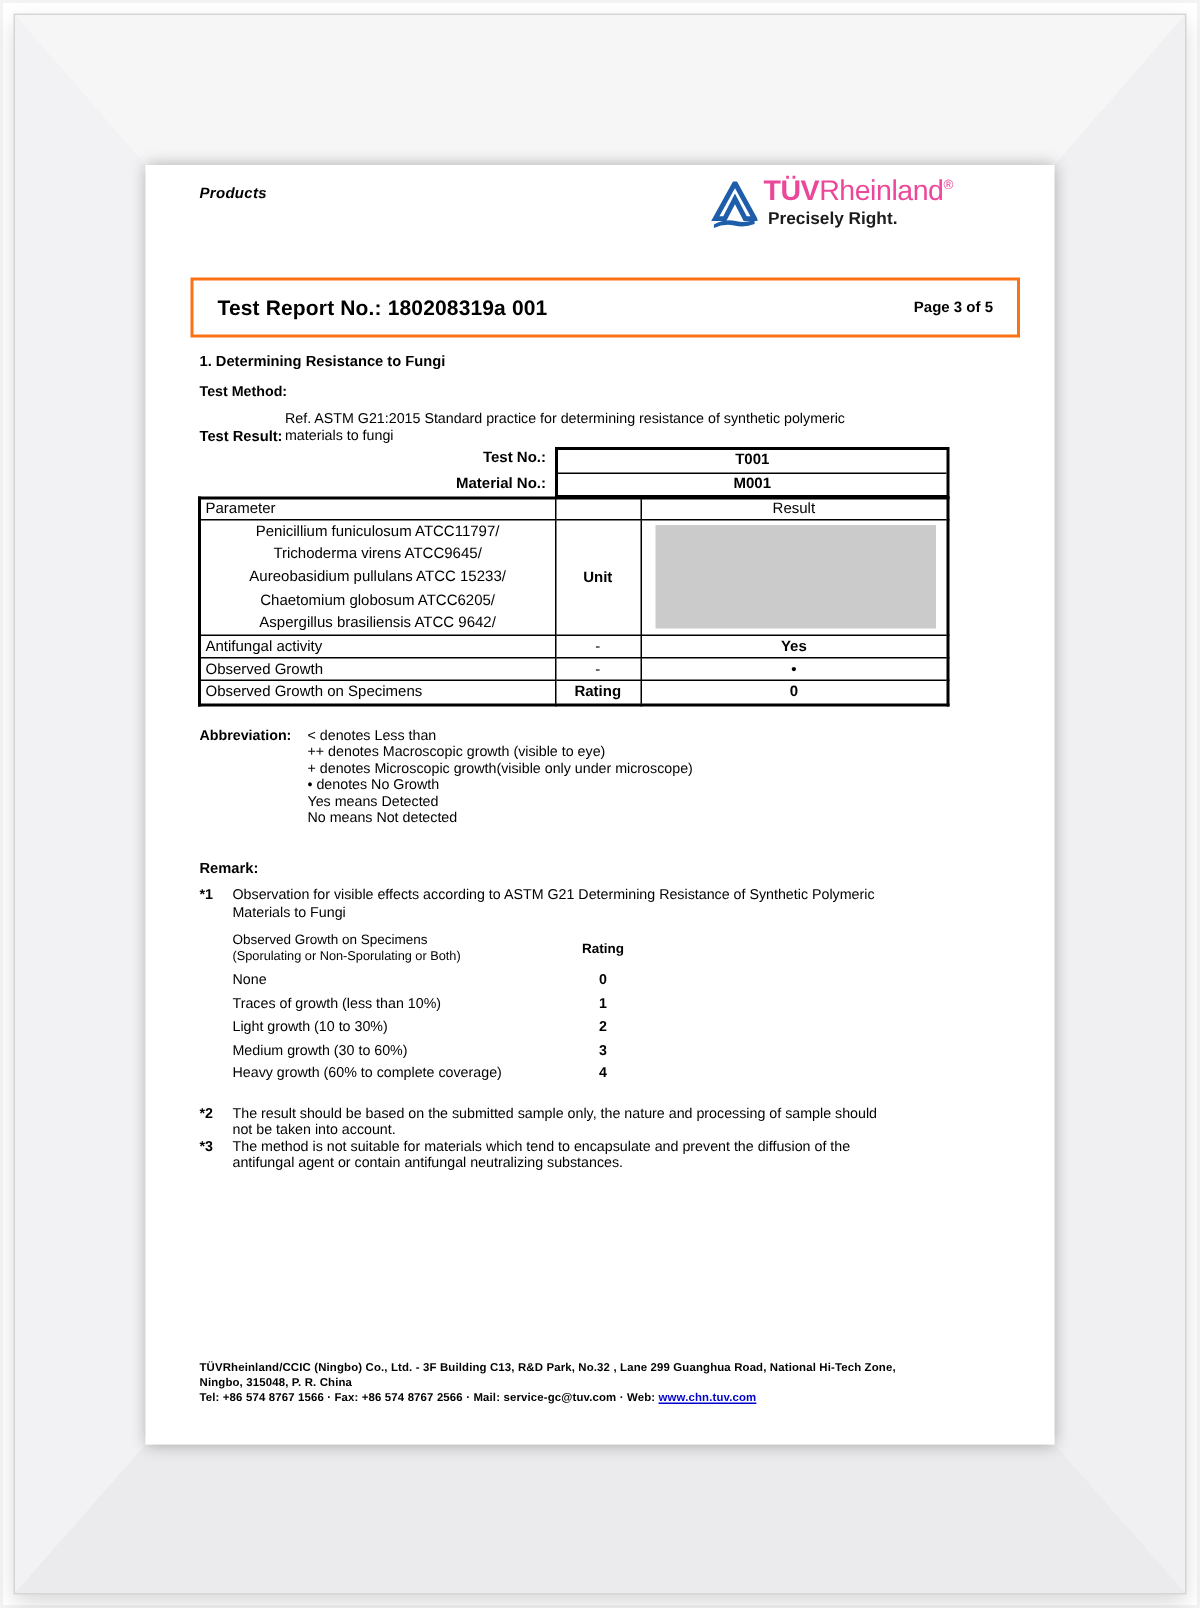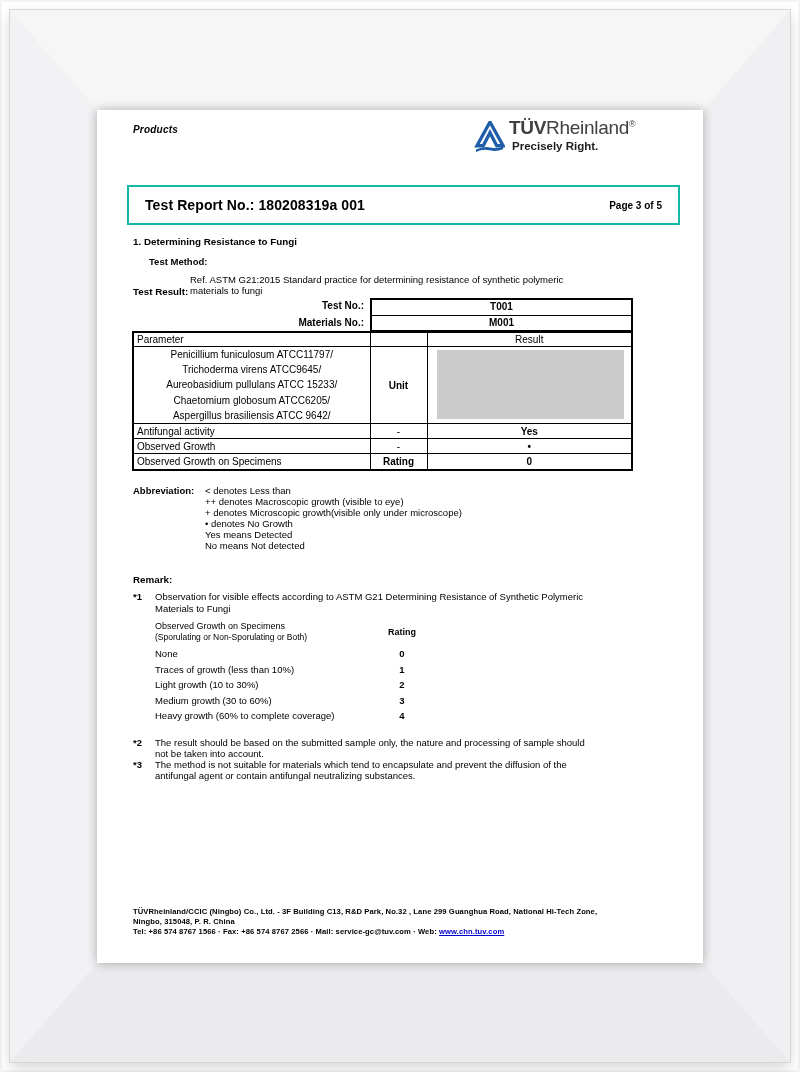--- a/index.html
+++ b/index.html
@@ -25,37 +25,37 @@
     overflow:hidden;
   }
   .abs{position:absolute;}
   .b{font-weight:bold;}
 
   
   .products{left:36px;top:14px;font-size:10px;font-weight:bold;font-style:italic;letter-spacing:0.2px;}
   .logo{left:377px;top:8px;display:flex;align-items:flex-start;}
   .logo-tri{width:31px;height:33px;margin-top:3px;}
   .brand{margin-left:4px;line-height:1;}
-  .brand-line{font-size:19px;color:#404040;white-space:nowrap;}
+  .brand-line{font-size:19px;color:#ec4899;white-space:nowrap;}
   .brand-tuv{font-weight:bold;letter-spacing:-0.3px;}
   .brand-rh{font-weight:normal;letter-spacing:-0.3px;}
   .brand-reg{font-size:9px;vertical-align:super;}
   .tagline{font-size:11.5px;font-weight:600;color:#1c1c1c;margin-top:4px;margin-left:3px;}
 
   
   .report-bar{
     left:30px;top:75px;width:553px;height:40px;box-sizing:border-box;
-    border:2px solid #14b8a6;display:flex;align-items:center;justify-content:space-between;
+    border:2px solid #f97316;display:flex;align-items:center;justify-content:space-between;
   }
   .report-title{margin-left:16px;font-size:14px;font-weight:bold;letter-spacing:0.1px;}
   .report-page{margin-right:16px;font-size:10px;font-weight:bold;}
 
   
   .sec-heading{left:36px;top:126px;font-size:9.8px;font-weight:bold;}
-  .tm-label{left:52px;top:146px;font-size:9.5px;font-weight:bold;}
+  .tm-label{left:36px;top:146px;font-size:9.5px;font-weight:bold;}
   .tm-text{left:93px;top:164px;font-size:9.5px;line-height:11px;}
   .tr-label{left:36px;top:176px;font-size:9.8px;font-weight:bold;}
 
   
   .tbl-top{left:35px;top:188px;width:501px;display:flex;font-size:10px;}
   .tbl-top-labels{width:238px;box-sizing:border-box;}
   .tbl-top-labels div{height:16.5px;line-height:16.5px;text-align:right;padding-right:6px;font-weight:bold;}
   .tbl-top-values{width:263px;box-sizing:border-box;border:2px solid #000;}
   .tbl-top-values div{height:14.5px;line-height:14.5px;text-align:center;font-weight:bold;}
   .tbl-top-values div + div{border-top:1px solid #000;}
@@ -131,21 +131,21 @@
       <div class="abs tm-label">Test Method:</div>
       <div class="abs tm-text">
         <div>Ref. ASTM G21:2015 Standard practice for determining resistance of synthetic polymeric</div>
         <div>materials to fungi</div>
       </div>
       <div class="abs tr-label">Test Result:</div>
 
       <div class="abs tbl-top">
         <div class="tbl-top-labels">
           <div>Test No.:</div>
-          <div>Materials No.:</div>
+          <div>Material No.:</div>
         </div>
         <div class="tbl-top-values">
           <div>T001</div>
           <div>M001</div>
         </div>
       </div>
 
       <table class="tbl-main">
         <colgroup>
             <col style="width:237px">

